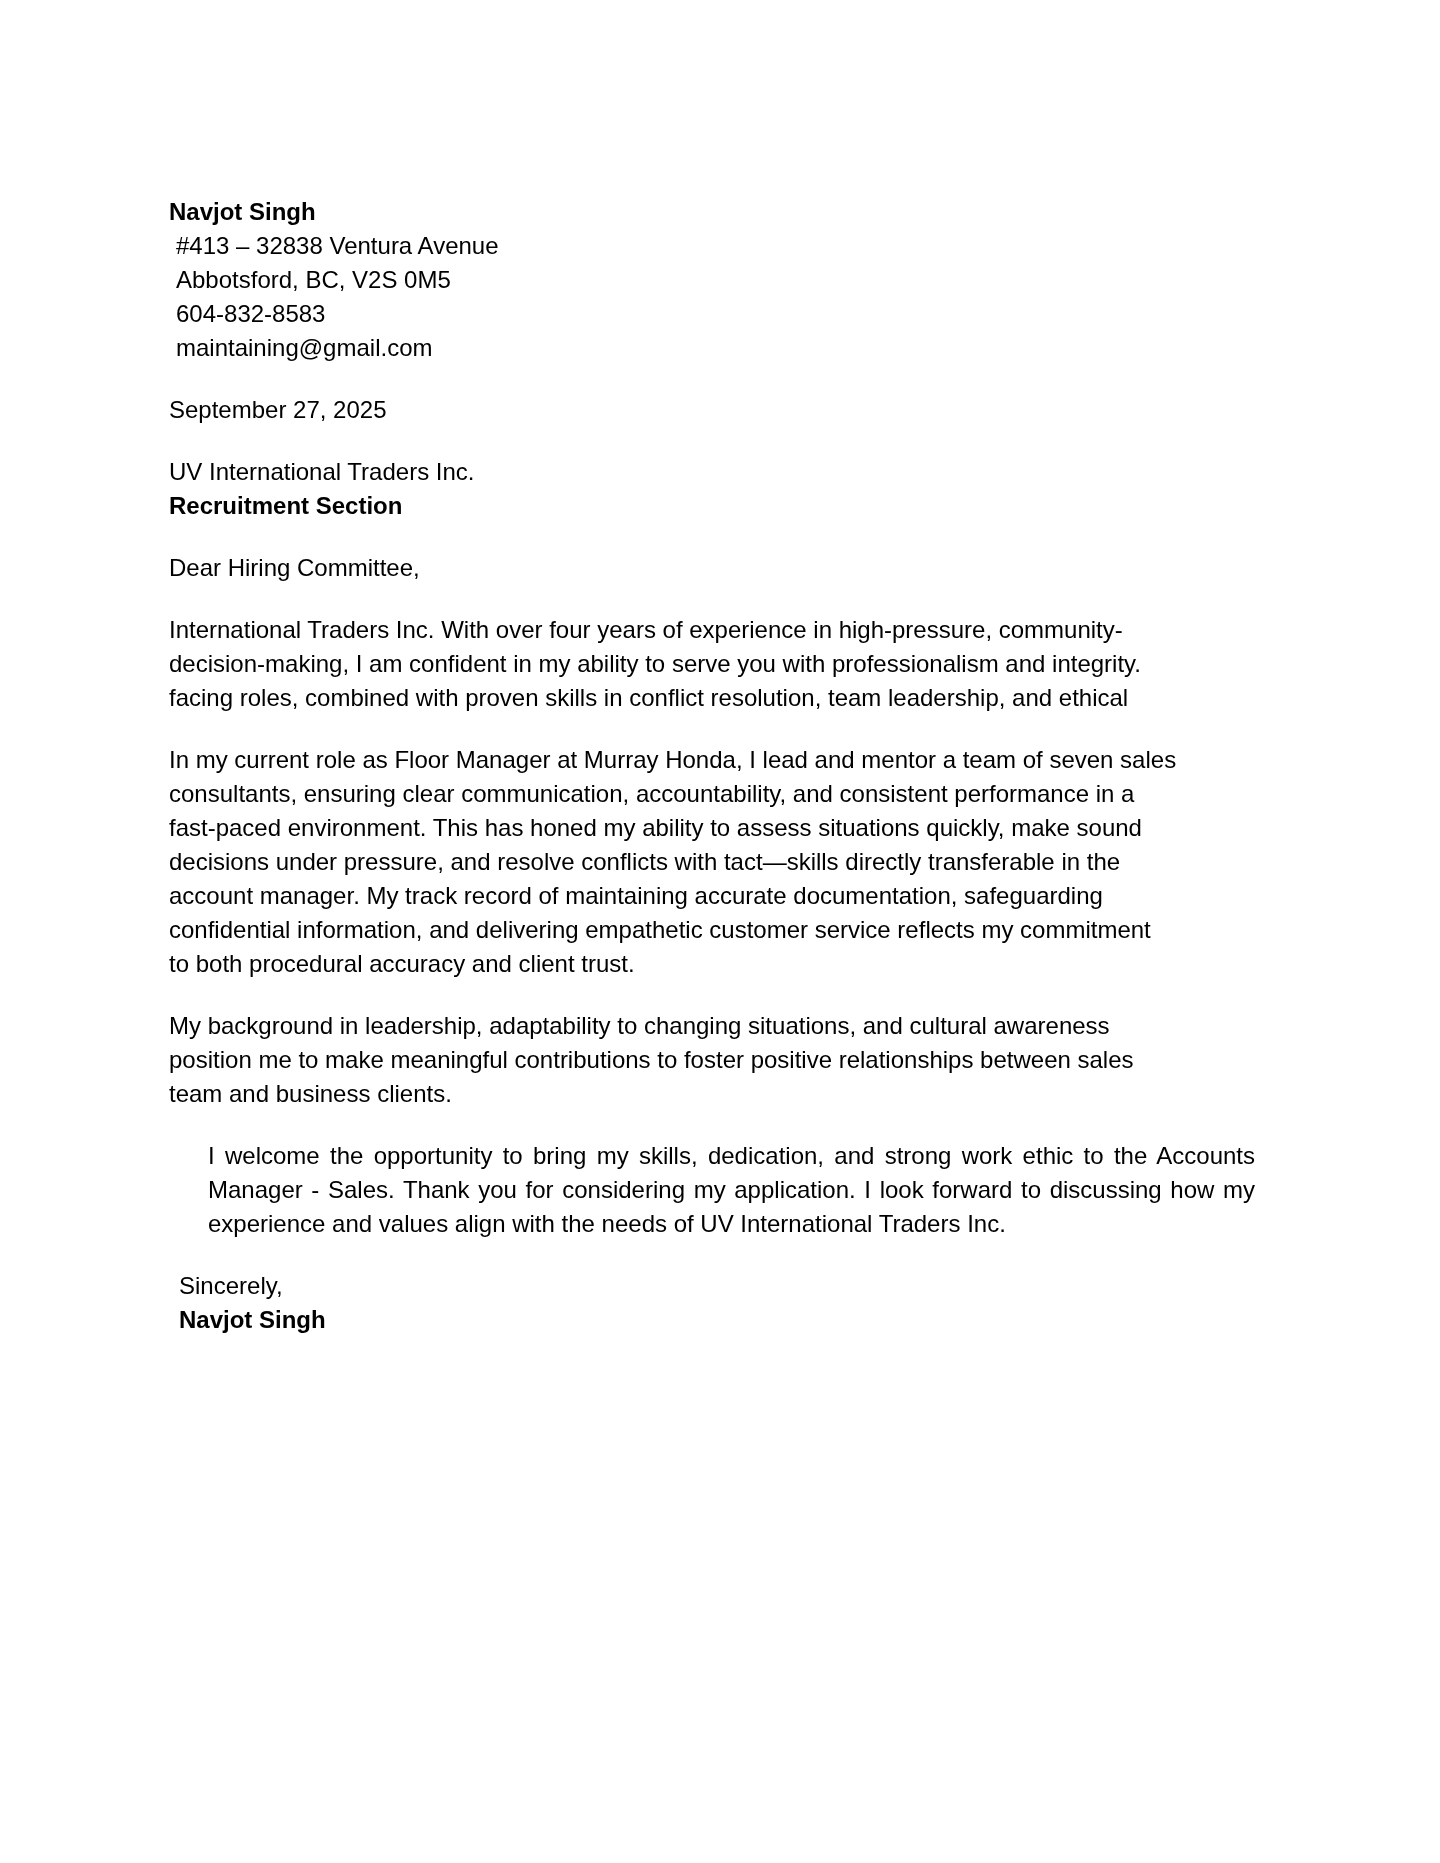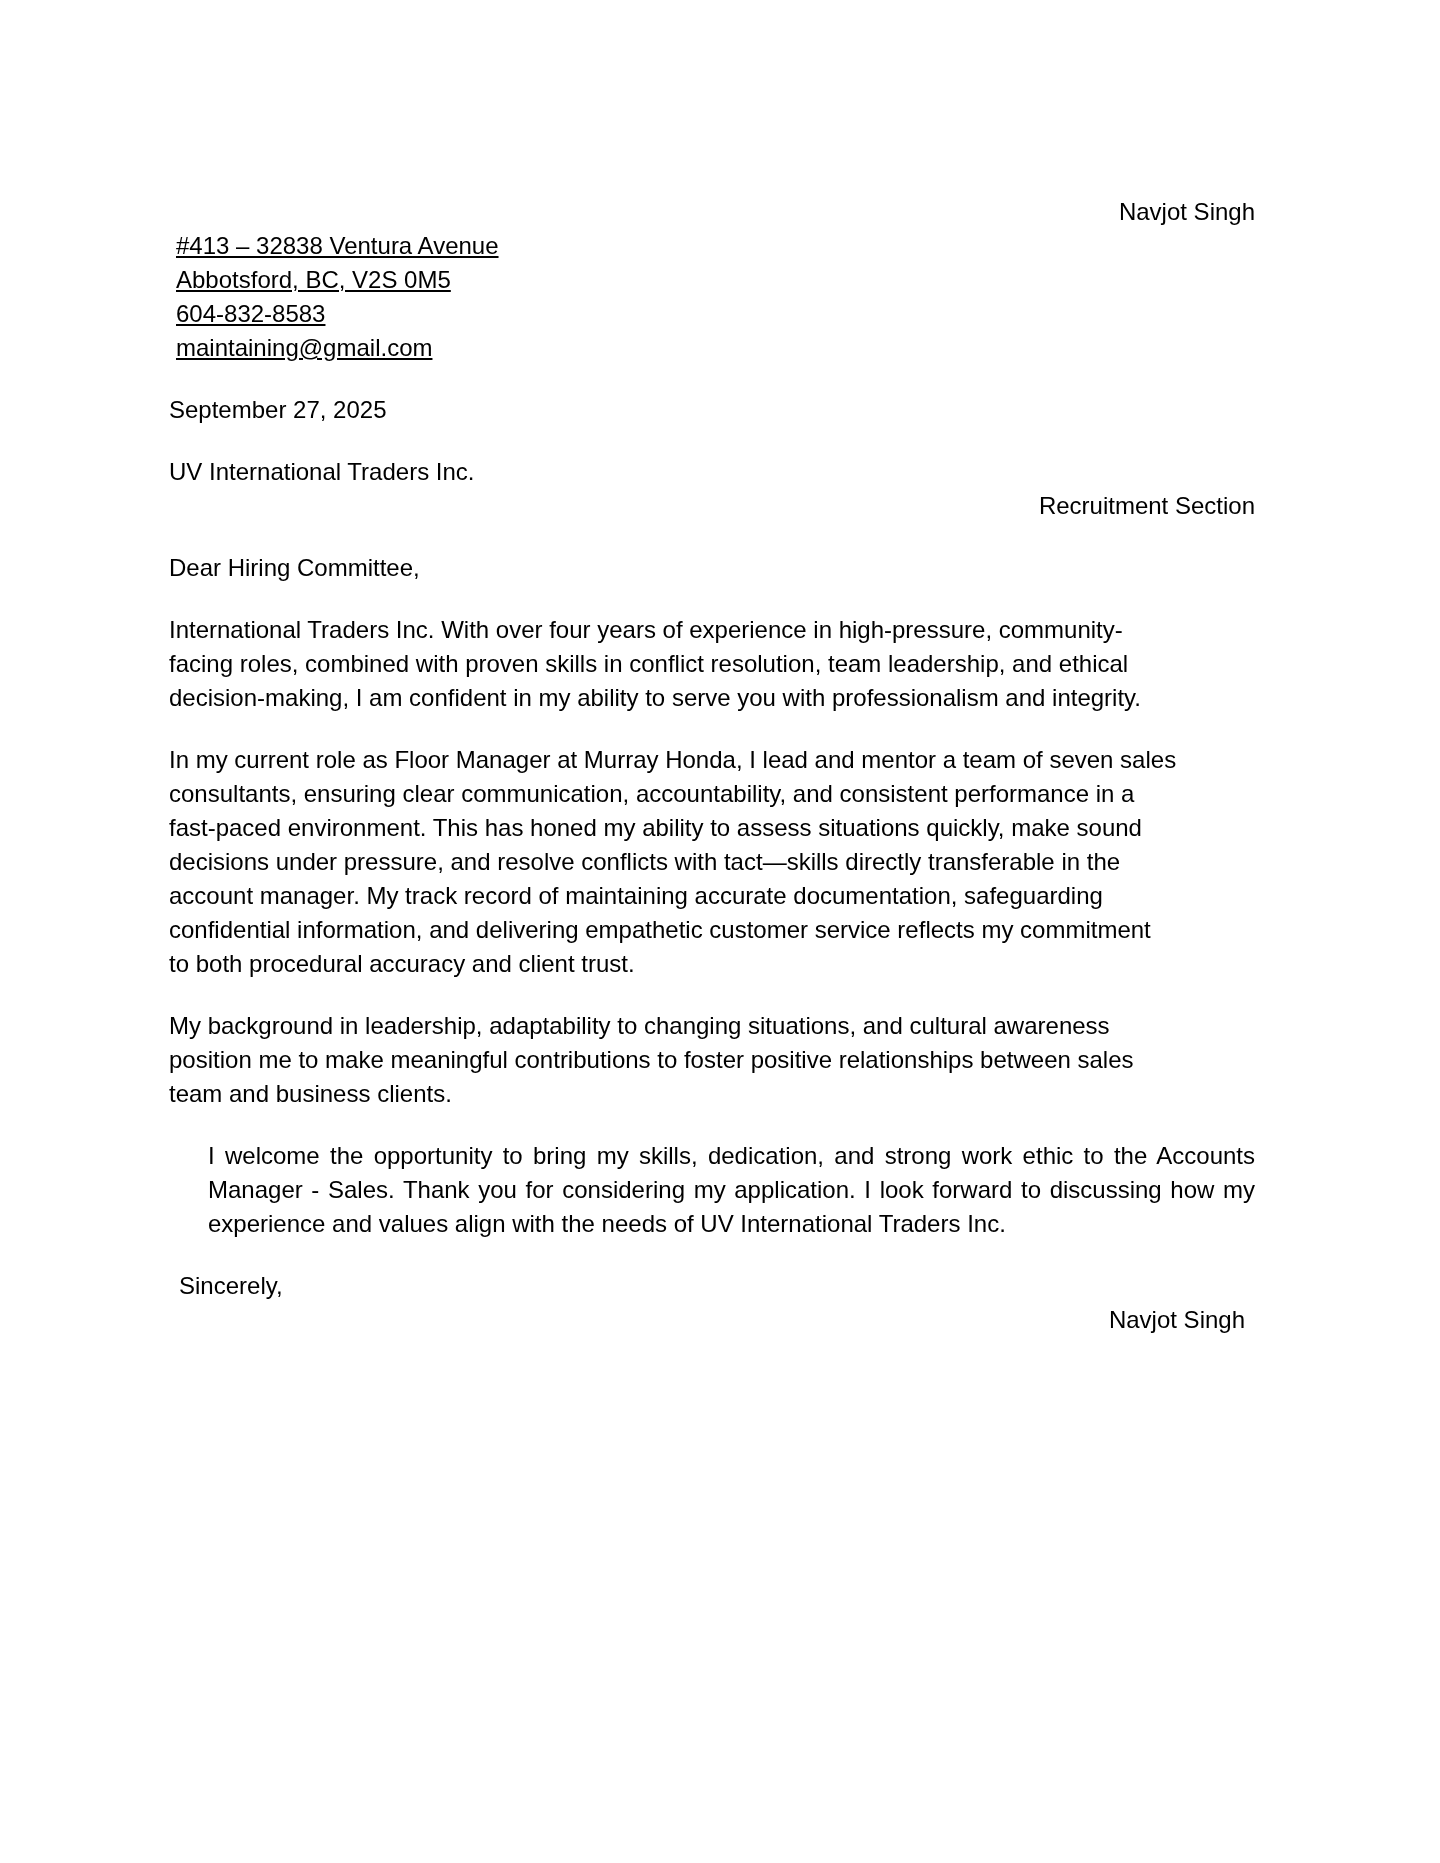--- a/index.html
+++ b/index.html
@@ -24,26 +24,24 @@
     line-height: 34px;
   }
   .block {
     margin: 0 0 28px 0;
   }
   .line {
     display: block;
     white-space: nowrap;
   }
   .bold {
-    font-weight: normal;
-    text-align: right;
+    font-weight: bold;
   }
   .indent {
     padding-left: 7px;
-    text-decoration: underline;
   }
   .para {
     margin: 0 0 28px 0;
   }
   .para.justify {
     text-align: justify;
     text-align-last: left;
     margin-left: 39px;
   }
   .closing {
@@ -72,22 +70,22 @@
     <span class="line bold">Recruitment Section</span>
   </div>
 
 
   <div class="block">
     <span class="line">Dear Hiring Committee,</span>
   </div>
 
   <div class="para">
     <span class="line">International Traders Inc. With over four years of experience in high-pressure, community-</span>
+    <span class="line">decision-making, I am confident in my ability to serve you with professionalism and integrity.</span>
     <span class="line">facing roles, combined with proven skills in conflict resolution, team leadership, and ethical</span>
-    <span class="line">decision-making, I am confident in my ability to serve you with professionalism and integrity.</span>
   </div>
 
   <div class="para">
     <span class="line">In my current role as Floor Manager at Murray Honda, I lead and mentor a team of seven sales</span>
     <span class="line">consultants, ensuring clear communication, accountability, and consistent performance in a</span>
     <span class="line">fast-paced environment. This has honed my ability to assess situations quickly, make sound</span>
     <span class="line">decisions under pressure, and resolve conflicts with tact—skills directly transferable in the</span>
     <span class="line">account manager. My track record of maintaining accurate documentation, safeguarding</span>
     <span class="line">confidential information, and delivering empathetic customer service reflects my commitment</span>
     <span class="line">to both procedural accuracy and client trust.</span>

